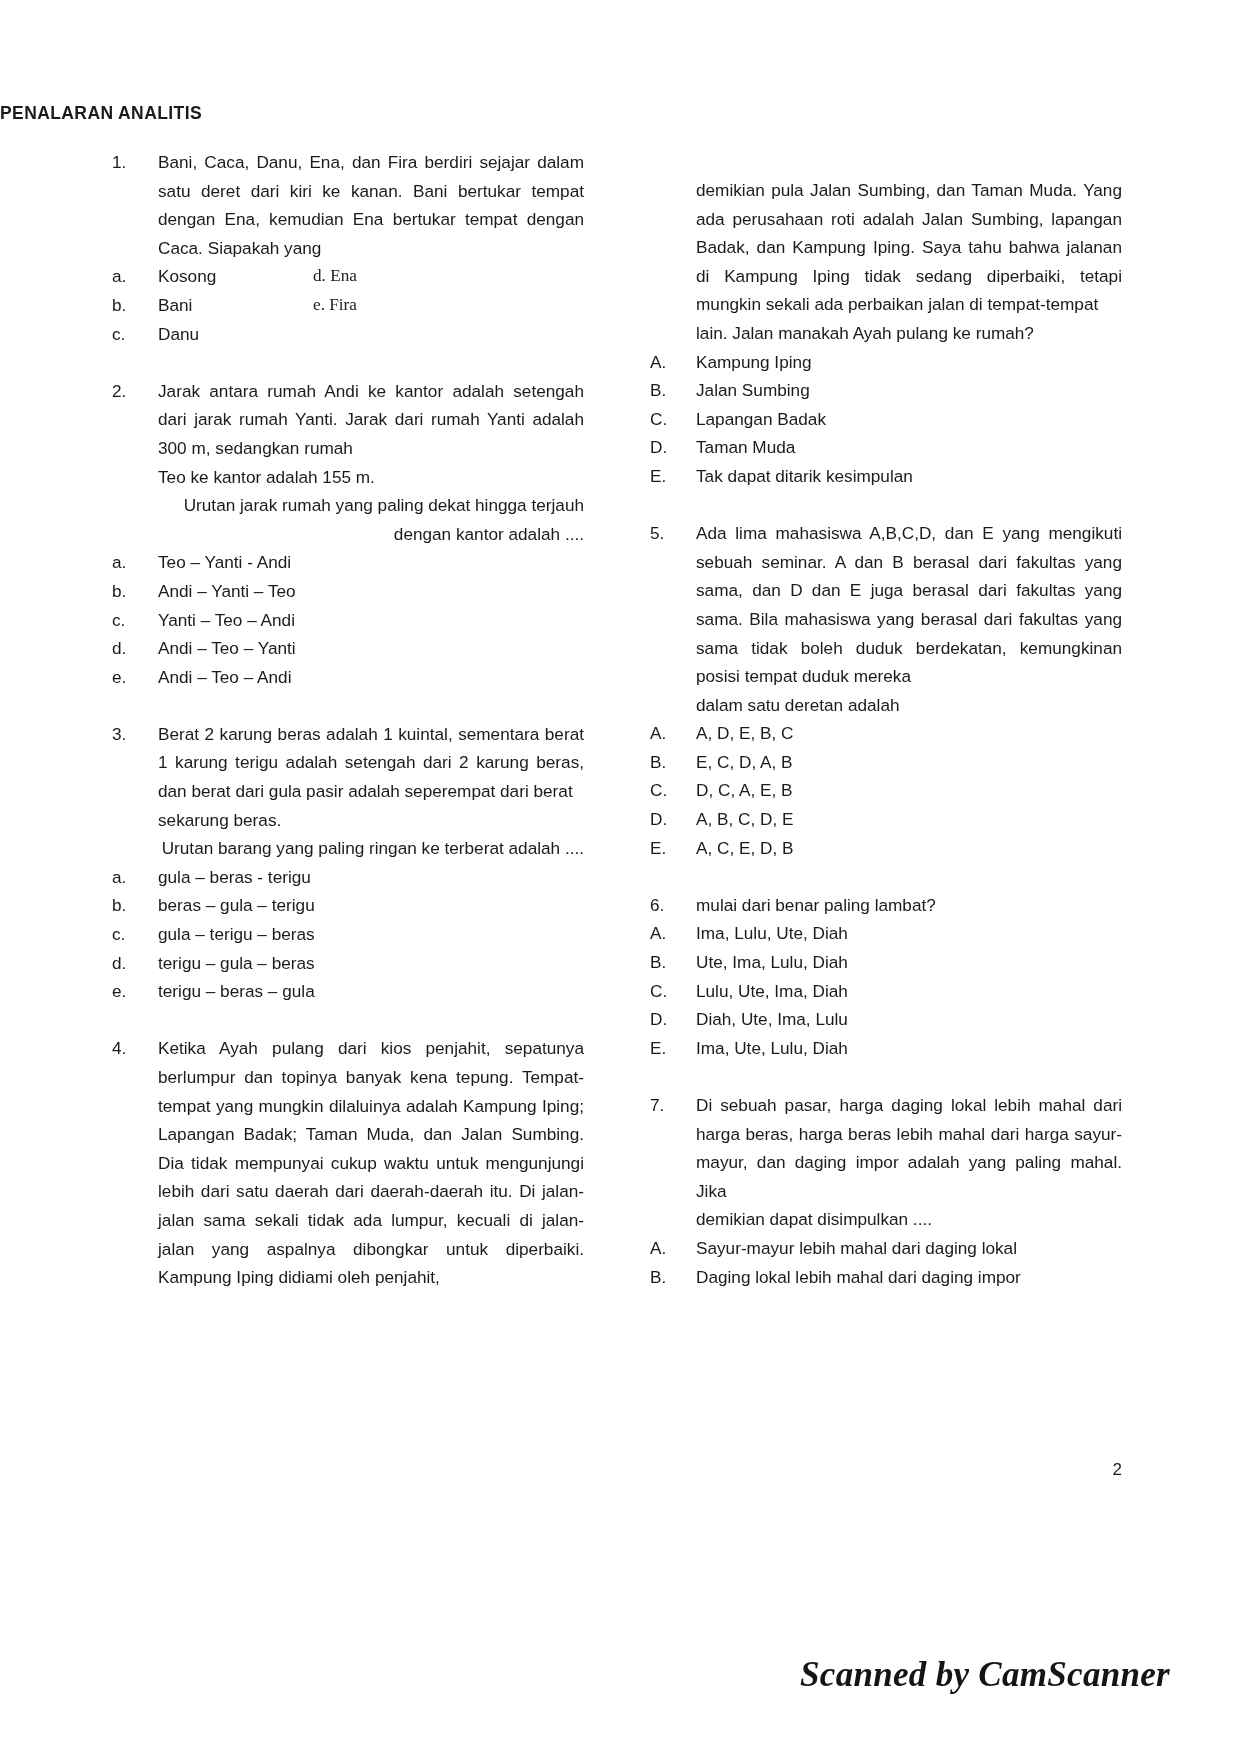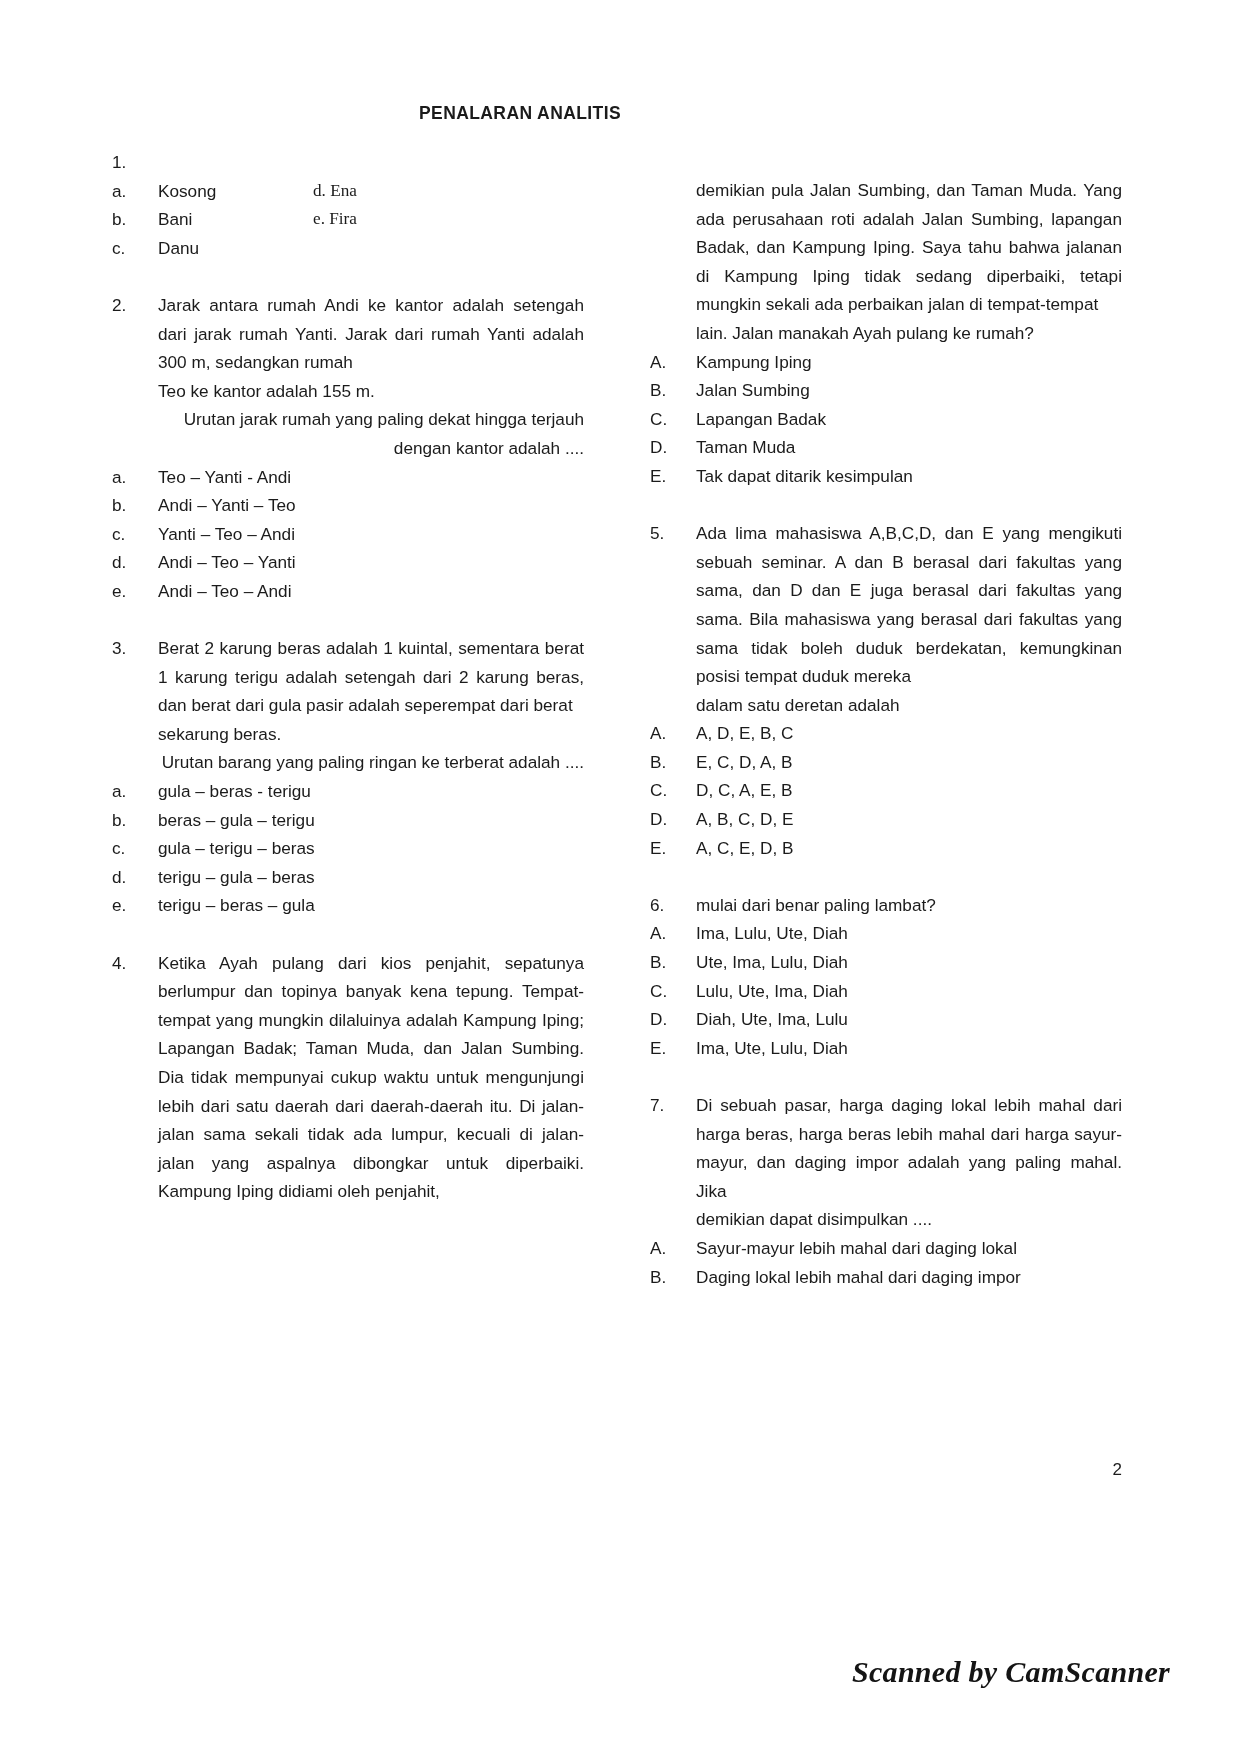--- a/index.html
+++ b/index.html
@@ -17,21 +17,20 @@
     height: 1755px;
     background: #ffffff;
     overflow: hidden;
     box-sizing: border-box;
   }
   .doc-title {
     position: absolute;
     top: 103px;
     left: 0;
     width: 1040px;
-    text-align: center;
     font-size: 17.5px;
     font-weight: bold;
     letter-spacing: 0.4px;
   }
   .columns {
     position: absolute;
     top: 148px;
     left: 112px;
     width: 1010px;
     display: flex;
@@ -97,39 +96,40 @@
     top: 1460px;
     font-size: 17px;
   }
   .watermark {
     position: absolute;
     right: 70px;
     top: 1655px;
     font-family: "Liberation Serif", serif;
     font-style: italic;
     font-weight: bold;
-    font-size: 30px;
+    font-size: 35px;
     color: #141414;
     letter-spacing: 0.3px;
   }
 </style>
 </head>
 <body>
 
 <div class="page">
 
   <div class="doc-title">PENALARAN ANALITIS</div>
 
   <div class="columns">
 
     <div class="col col-left">
 
       <div class="q">
         <div class="q-num">1.</div>
         <div class="q-body">
+          <span>Bani, Caca, Danu, Ena, dan Fira berdiri sejajar dalam satu deret dari kiri ke kanan. Bani bertukar tempat dengan Ena, kemudian Ena bertukar tempat dengan Caca. Siapakah yang</span>
         </div>
       </div>
       <div class="opts">
         <div class="opt-two">
           <div class="c1">a.</div>
           <div class="c2">Kosong</div>
           <div class="c3">d. Ena</div>
         </div>
         <div class="opt-two">
           <div class="c1">b.</div>

